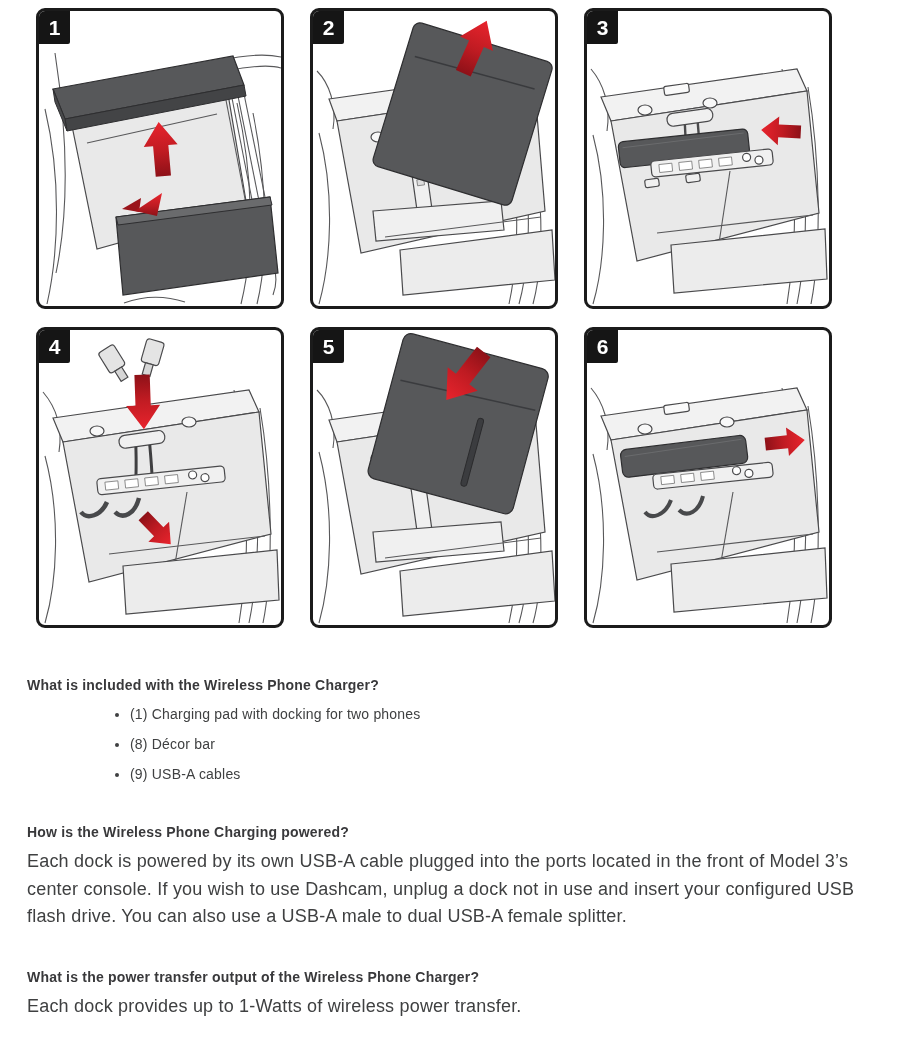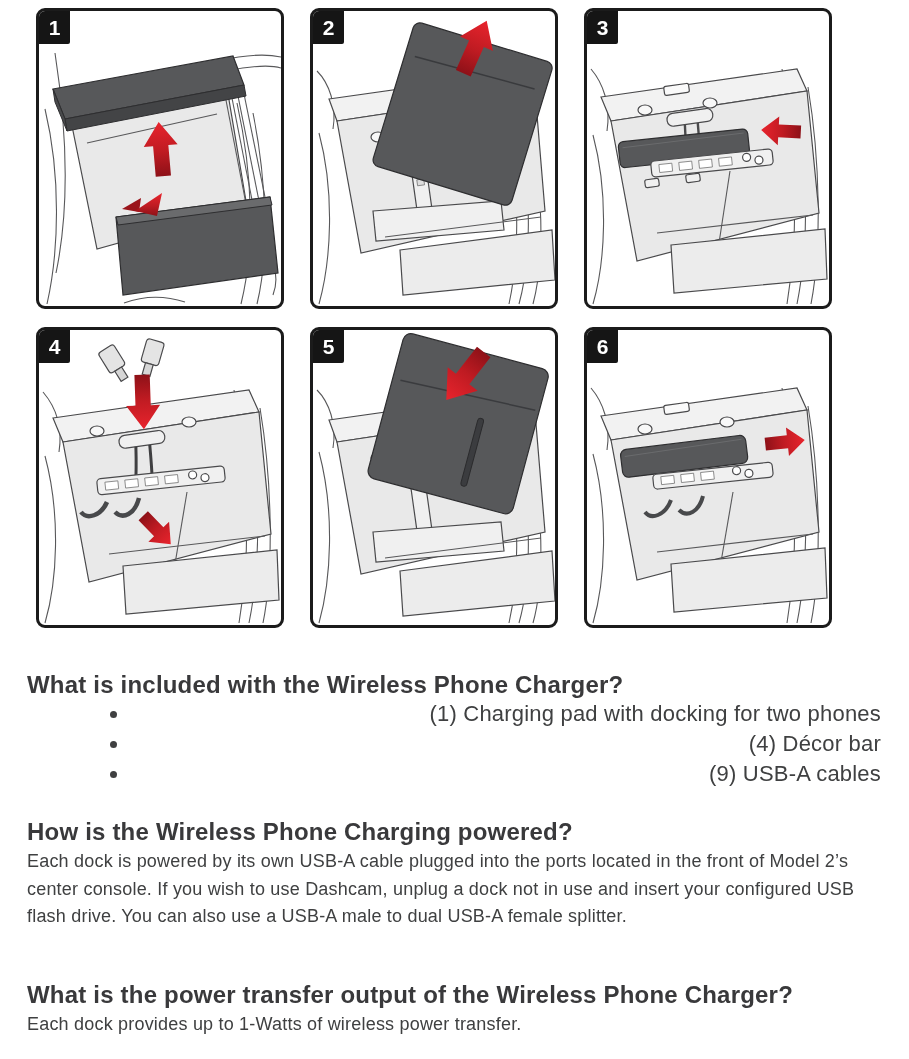--- a/index.html
+++ b/index.html
@@ -28,34 +28,34 @@
     background:#151515;color:#ffffff;
     font-size:21px;font-weight:bold;
     display:flex;align-items:center;justify-content:center;
     border-radius:3px 0 2px 0;
     z-index:2;
   }
   .panel svg{position:absolute;left:0;top:0;width:242px;height:295px;}
 
   .faq{margin:46px 28px 0 27px;color:#3f4041;}
   .faq h3{
-    font-size:24px;font-weight:700;color:#39393b;
+    font-size:14px;font-weight:700;color:#39393b;
     margin:0;letter-spacing:.2px;line-height:22px;
   }
   .faq ul{
     list-style:disc;margin:8px 0 0 0;padding-left:103px;
-    font-size:22px;letter-spacing:.2px;text-align:right;
+    font-size:14px;letter-spacing:.2px;
   }
   .faq li{margin-bottom:10px;line-height:20px;}
   .faq p{
     font-size:18px;line-height:27.5px;margin:5px 0 0 0;
     letter-spacing:.2px;max-width:856px;
   }
   .sec-powered{margin-top:37px;}
-  .sec-output{margin-top:53px;}
+  .sec-output{margin-top:35px;}
 
   .defs{position:absolute;width:0;height:0;}
   .ln{fill:none;stroke:#58585a;stroke-width:1.1;}
   .ol{stroke:#4a4a4c;stroke-width:1.2;}
   .dk{fill:#57585a;stroke:#2e2e30;stroke-width:1.2;}
 </style>
 </head>
 <body>
 
 <svg class="defs">
@@ -288,28 +288,28 @@
   </div>
 
 </div>
 
 <div class="faq">
 
   <div class="sec-included">
     <h3>What is included with the Wireless Phone Charger?</h3>
     <ul>
       <li>(1) Charging pad with docking for two phones</li>
-      <li>(4) Décor bar</li>
+      <li>(8) Décor bar</li>
       <li>(9) USB-A cables</li>
     </ul>
   </div>
 
   <div class="sec-powered">
     <h3>How is the Wireless Phone Charging powered?</h3>
-    <p>Each dock is powered by its own USB-A cable plugged into the ports located in the front of Model 2’s center console. If you wish to use Dashcam, unplug a dock not in use and insert your configured USB flash drive. You can also use a USB-A male to dual USB-A female splitter.</p>
+    <p>Each dock is powered by its own USB-A cable plugged into the ports located in the front of Model 3’s center console. If you wish to use Dashcam, unplug a dock not in use and insert your configured USB flash drive. You can also use a USB-A male to dual USB-A female splitter.</p>
   </div>
 
   <div class="sec-output">
     <h3>What is the power transfer output of the Wireless Phone Charger?</h3>
     <p>Each dock provides up to 1-Watts of wireless power transfer.</p>
   </div>
 
 </div>
 
 </body></html>

